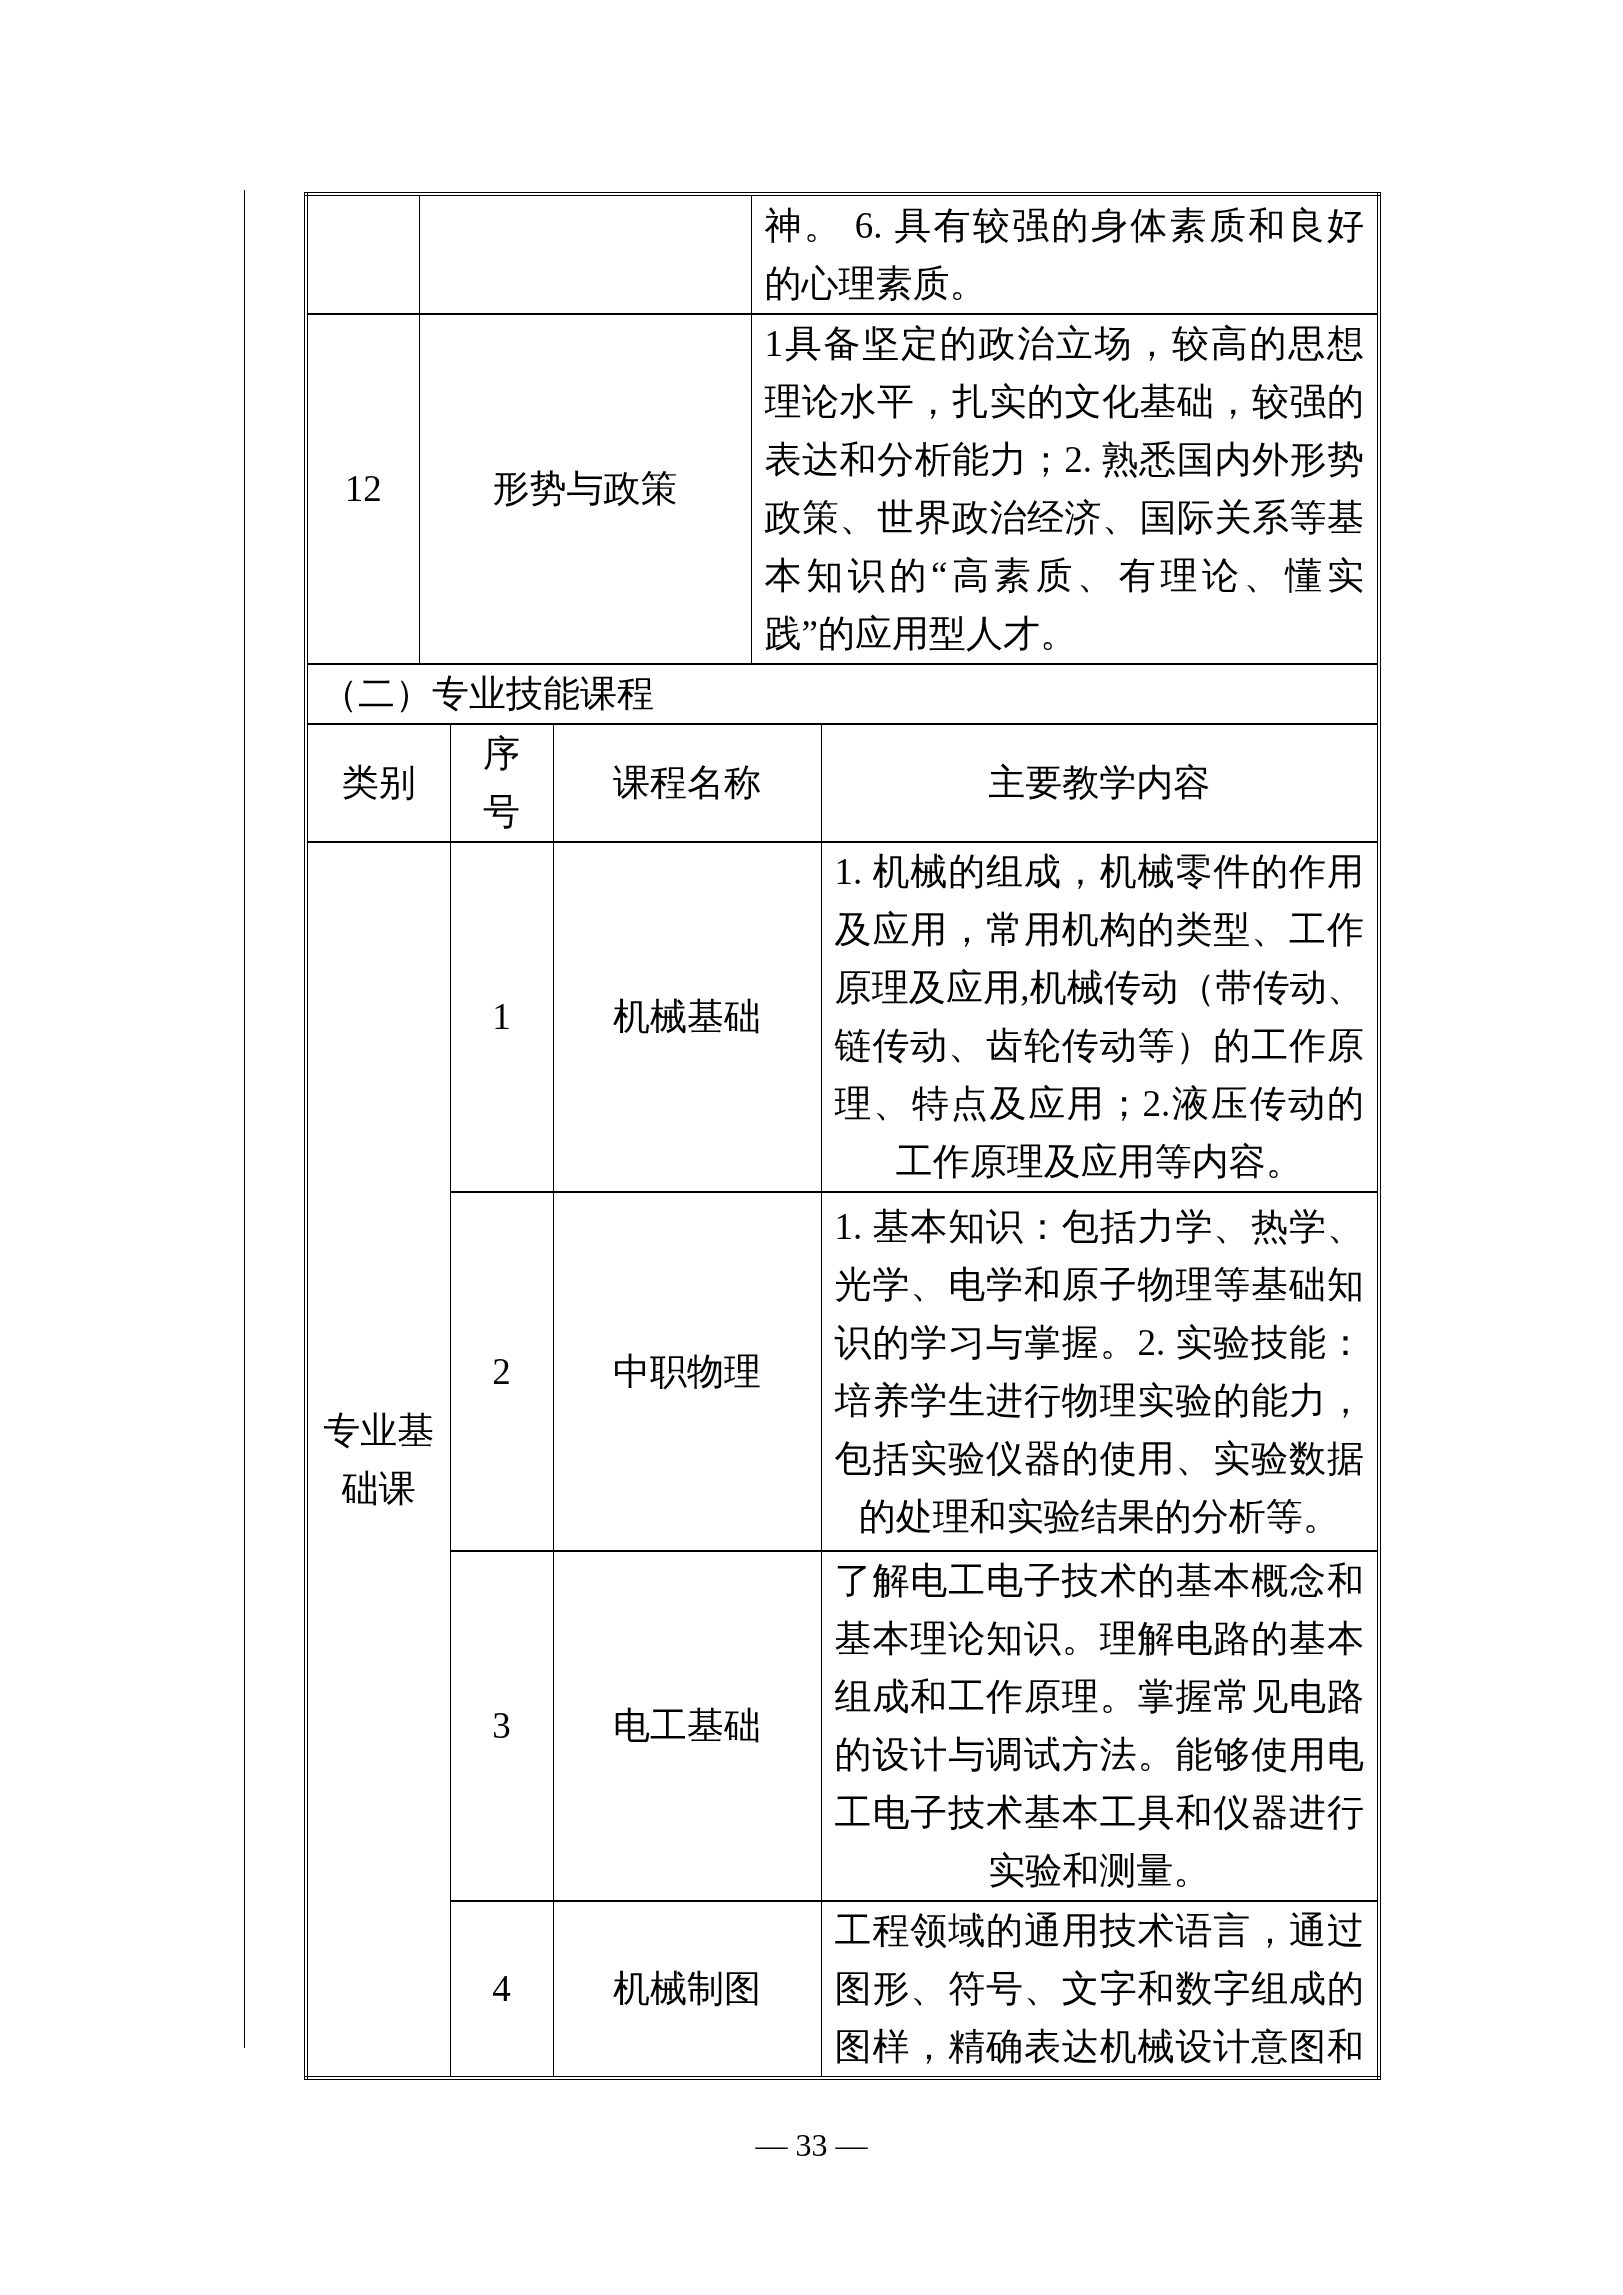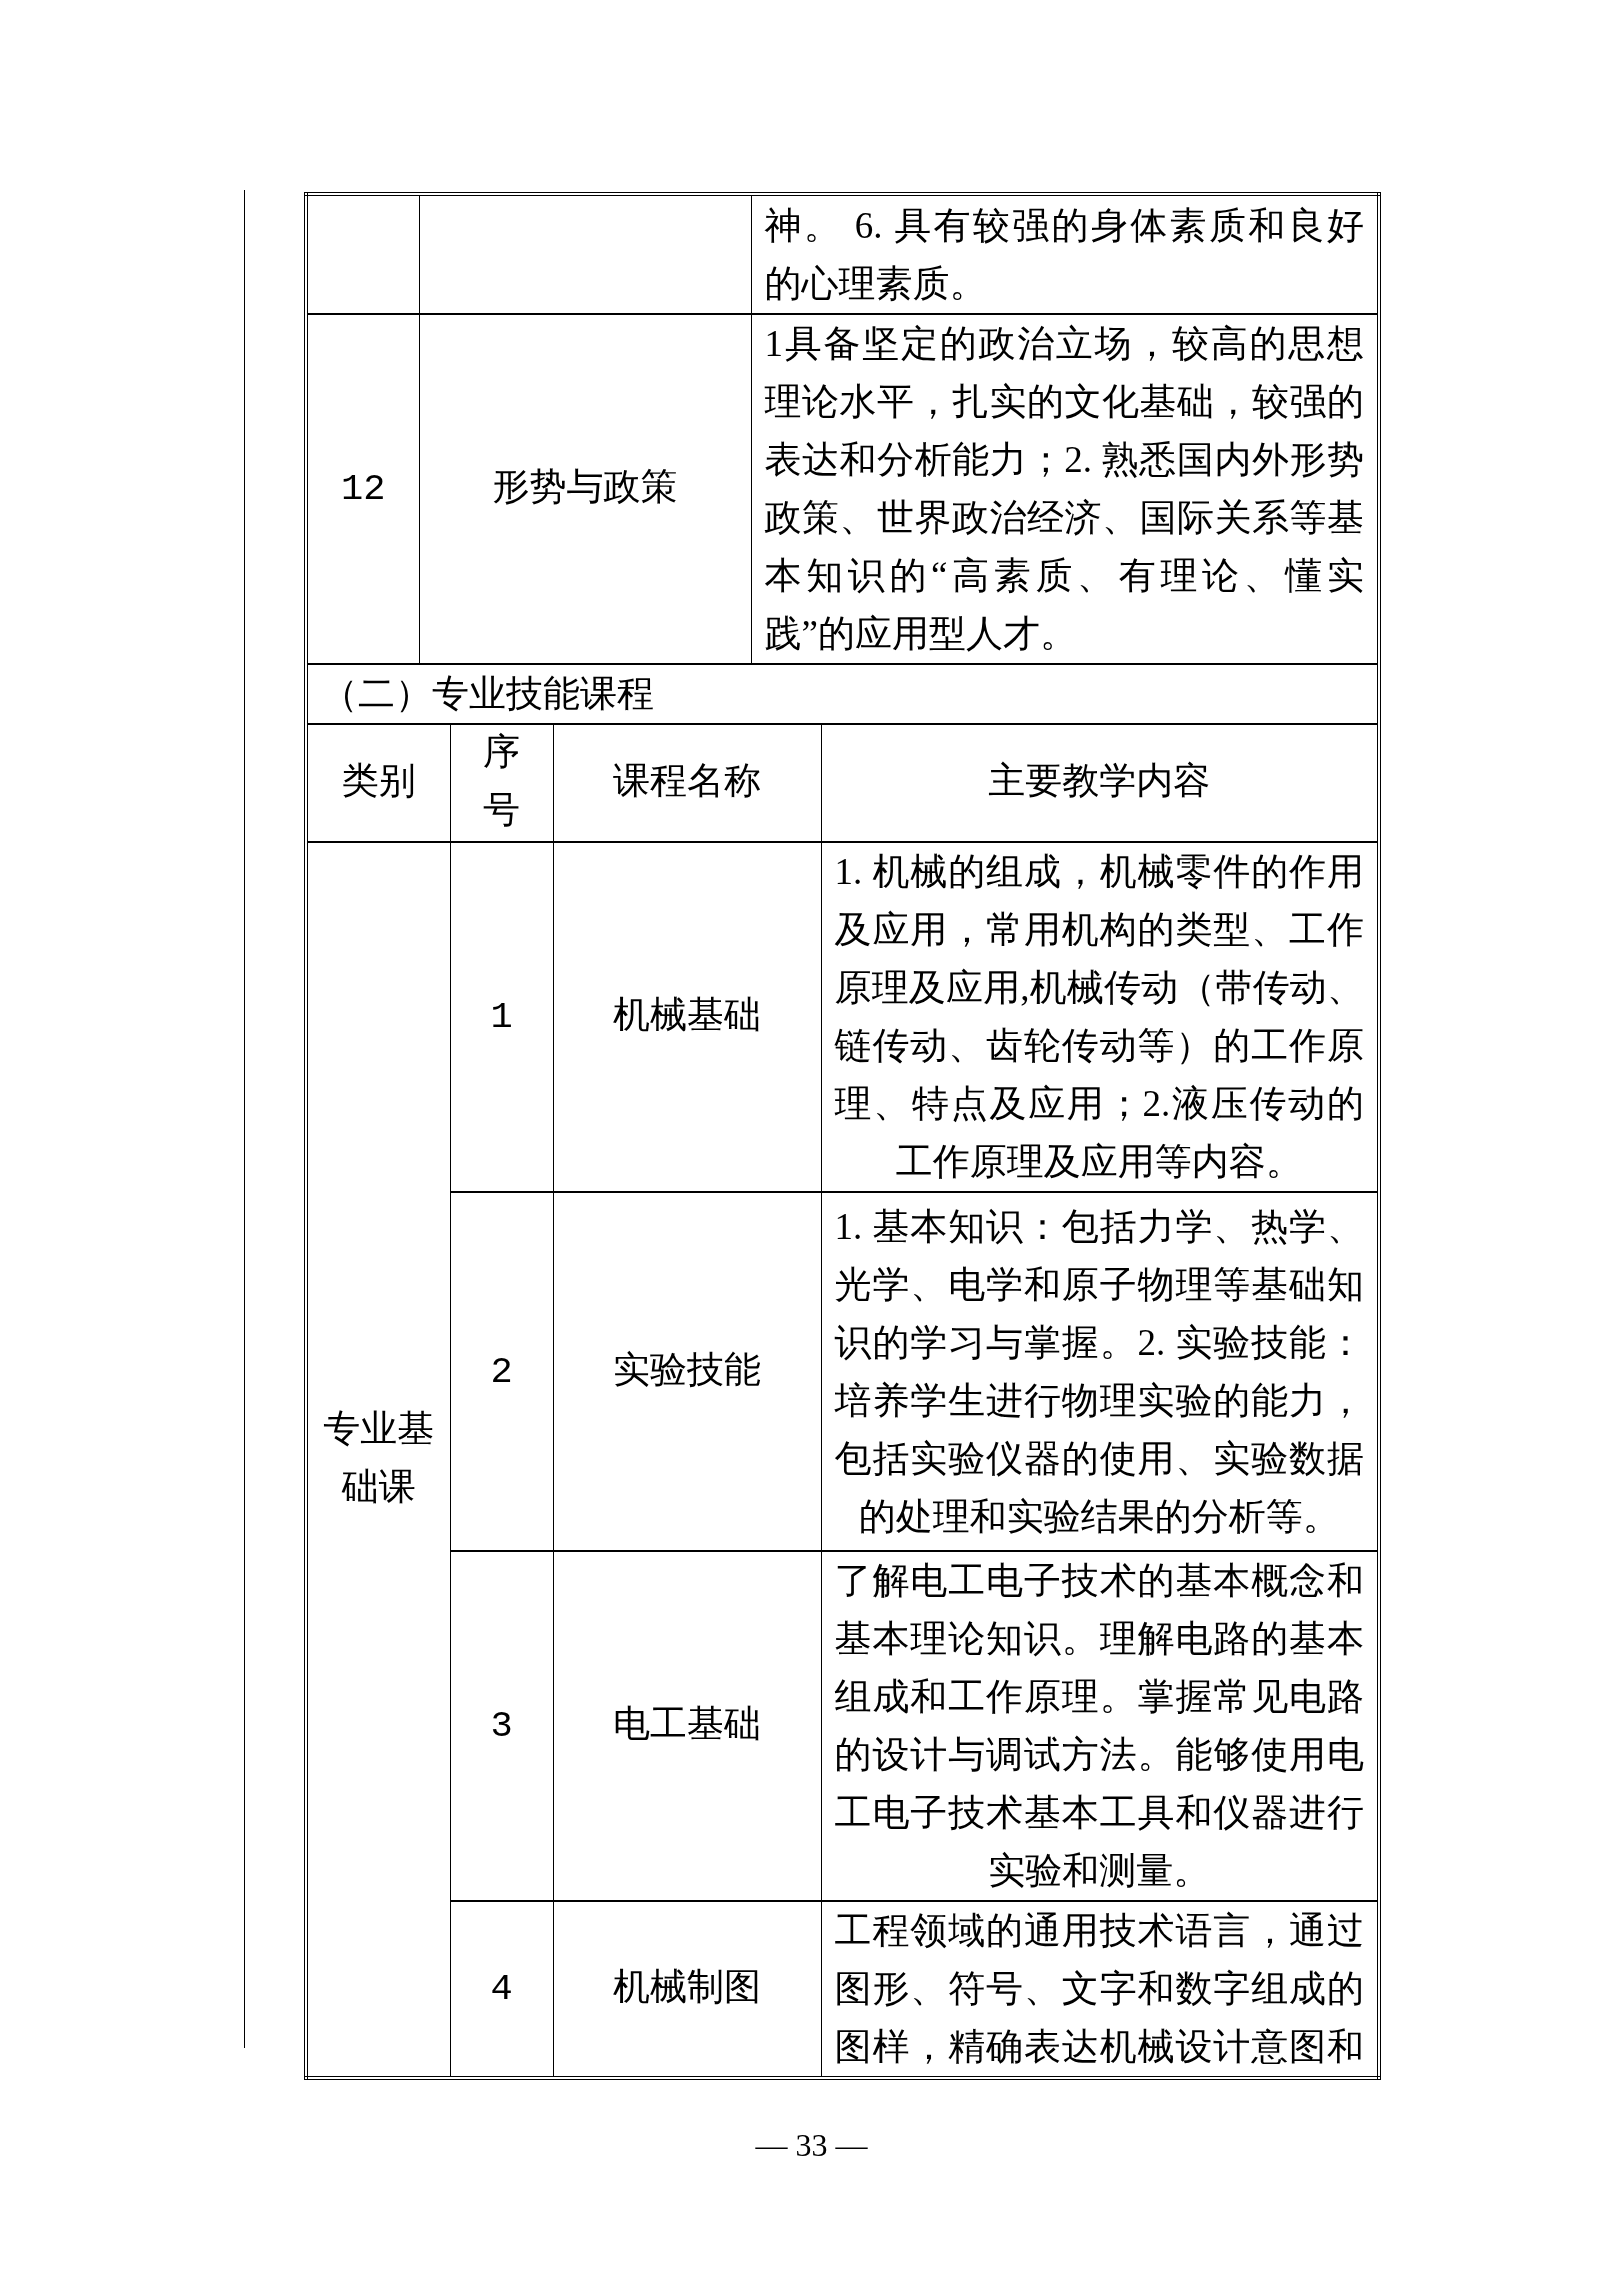--- a/index.html
+++ b/index.html
@@ -39,21 +39,21 @@
     border-right: 1.3px solid #000;
     border-top: 2.6px solid #000;
     border-bottom: 2.6px solid #000;
     padding: 0 13px;
     font-size: 37px;
     line-height: 58px;
     vertical-align: middle;
     overflow: hidden;
     word-break: break-all;
   }
-  td.center { text-align: center; font-family: Liberation Mono, monospace; }
+  td.center { text-align: center; }
   td.content {
     text-align: justify;
     text-justify: inter-ideograph;
     margin-top: 32px;
   }
   td.center-last { text-align-last: center; }
   td.justify-last { text-align-last: justify; }
   td.top { vertical-align: top; }
   td.section-cell {
     text-align: left;
@@ -119,21 +119,21 @@
 
     <tr style="height:343px">
       <td class="center" colspan="2" rowspan="4" style="padding:0 1px">专业基础课</td>
       <td class="center">1</td>
       <td class="center" colspan="2">机械基础</td>
       <td class="content center-last">1. 机械的组成，机械零件的作用及应用，常用机构的类型、工作原理及应用,机械传动（带传动、链传动、齿轮传动等）的工作原理、特点及应用；2.液压传动的工作原理及应用等内容。</td>
     </tr>
 
     <tr style="height:359px">
       <td class="center">2</td>
-      <td class="center" colspan="2">实验技能</td>
+      <td class="center" colspan="2">中职物理</td>
       <td class="content center-last">1. 基本知识：包括力学、热学、光学、电学和原子物理等基础知识的学习与掌握。2. 实验技能：培养学生进行物理实验的能力，包括实验仪器的使用、实验数据的处理和实验结果的分析等。</td>
     </tr>
 
     <tr style="height:345px">
       <td class="center">3</td>
       <td class="center" colspan="2">电工基础</td>
       <td class="content center-last">了解电工电子技术的基本概念和基本理论知识。理解电路的基本组成和工作原理。掌握常见电路的设计与调试方法。能够使用电工电子技术基本工具和仪器进行实验和测量。</td>
     </tr>
 
     <tr style="height:167px">

